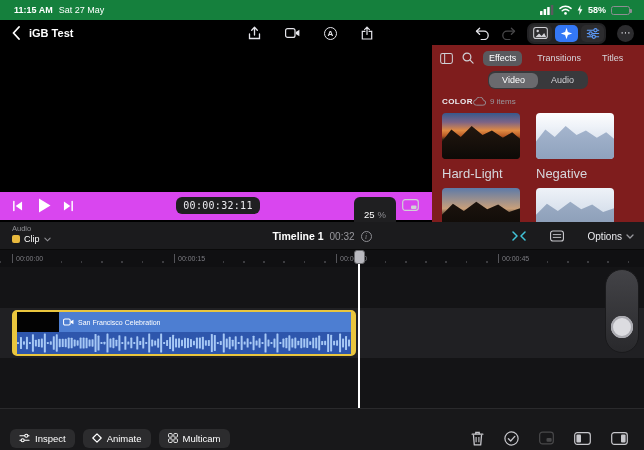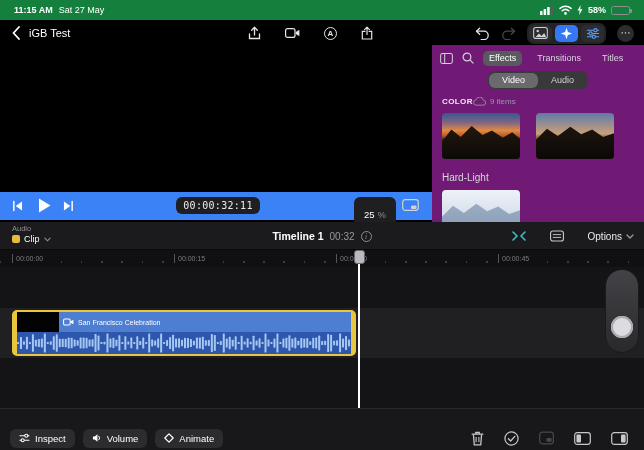--- a/index.html
+++ b/index.html
@@ -16,39 +16,39 @@
   .sb-date{font-size:9px;color:#fff}
   .sb-right{display:flex;gap:5px;align-items:center}
   .sb-pct{font-size:9px;font-weight:bold}
   .battery{width:19px;height:9px;border:1px solid #8e8e93;border-radius:2.5px;position:relative;padding:1px}
   .battery-fill{height:100%;width:58%;background:#fff;border-radius:1px}
   .battery-cap{position:absolute;right:-3px;top:2.5px;width:2px;height:4px;background:#8e8e93;border-radius:0 1px 1px 0}
 
   
   .nav-bar{position:absolute;left:0;top:20px;width:644px;height:26px;background:#000;display:flex;align-items:center}
   .nav-left{display:flex;align-items:center;gap:9px;padding-left:12px}
-  .nav-title{font-size:11px;font-weight:normal}
+  .nav-title{font-size:11px;font-weight:bold}
   .nav-center{position:absolute;left:248px;top:0;height:26px;display:flex;align-items:center;gap:24px}
   .nav-right{position:absolute;right:10px;top:0;height:26px;display:flex;align-items:center;gap:11px}
   .icon-btn{display:flex;align-items:center;justify-content:center;cursor:default}
   .circle-a{width:13px;height:13px;border:1.2px solid #e5e5ea;border-radius:50%;display:flex;align-items:center;justify-content:center;font-size:8px;color:#e5e5ea;font-weight:bold}
   .nav-group{display:flex;gap:3px;background:#232325;border-radius:7px;padding:2px}
   .nav-group .gbtn{width:23px;height:17px;border-radius:5px;display:flex;align-items:center;justify-content:center;background:#2c2c2e}
   .nav-group .gbtn.active{background:#3478f6}
   .more-circle{width:17px;height:17px;border-radius:50%;background:#2c2c2e;display:flex;align-items:center;justify-content:center;font-size:10px;color:#e5e5ea;line-height:1}
 
   
-  .transport{position:absolute;left:0;top:192px;width:432px;height:28px;background:#3b82f6}
+  .transport{position:absolute;left:0;top:192px;width:432px;height:28px;background:#d946ef}
   .pill{background:#1f1f21;border-radius:6px;display:flex;align-items:center;justify-content:center}
   .timecode{left:176px;top:5px;width:84px;height:17px;font-family:"DejaVu Sans Mono",monospace;font-size:10px;color:#ececf0;letter-spacing:.3px}
   .zoom{left:354px;top:5px;width:42px;height:35px;gap:3px;font-size:9.5px}
   .zoom .unit{color:#8e8e93}
 
   
-  .browser{position:absolute;left:432px;top:45px;width:212px;height:177px;background:#701a75;overflow:hidden}
+  .browser{position:absolute;left:432px;top:45px;width:212px;height:177px;background:#7f1d1d;overflow:hidden}
   .b-row1{position:absolute;left:0;top:4px;width:212px;height:18px;display:flex;align-items:center;gap:9px;padding:0 8px;white-space:nowrap}
   .tabs{display:flex;align-items:center;gap:9px}
   .tab{font-size:9px;color:#d6d6db;padding:2.5px 6px;border-radius:5px}
   .tab.selected{background:#5a5a5e;color:#fff}
   .seg-wrap{position:absolute;left:0;top:26px;width:212px;display:flex;justify-content:center}
   .seg{display:flex;background:#39393c;border-radius:7px;padding:1.5px;height:18px}
   .seg-item{font-size:9px;color:#d1d1d6;padding:4px 13px;border-radius:6px;display:flex;align-items:center}
   .seg-item.selected{background:#6a6a6e;color:#fff}
   .b-row3{position:absolute;left:0;top:52px;width:212px;display:flex;align-items:center;padding:0 10px}
   .section-title{font-size:8px;color:#ebebf0;font-weight:bold;letter-spacing:.4px}
@@ -57,21 +57,21 @@
   .thumb{width:78px;height:46px;border-radius:4px;position:relative;overflow:hidden}
   .mtn{position:absolute;left:0;top:0;right:0;bottom:0}
   .hard-light{background:linear-gradient(180deg,#37598c 0%,#7d6486 20%,#e08a42 38%,#b85a24 50%,#3a2414 58%,#12100c 100%)}
   .hard-light .mtn{background:linear-gradient(180deg,#2a1c12,#0d0a07);clip-path:polygon(0 62%,12% 36%,24% 52%,38% 28%,52% 48%,64% 38%,78% 54%,90% 42%,100% 56%,100% 100%,0 100%)}
   .negative{background:linear-gradient(180deg,#fdfdfe 0%,#eef2f8 30%,#dfe6f0 55%,#c8d3e2 100%)}
   .negative .mtn{background:linear-gradient(180deg,#aebdd4,#8fa2bd);clip-path:polygon(0 62%,12% 36%,24% 52%,38% 28%,52% 48%,64% 38%,78% 54%,90% 42%,100% 56%,100% 100%,0 100%)}
   .t3{background:linear-gradient(180deg,#5d7aa8 0%,#c9a07a 45%,#4a3726 60%,#1c140d 100%)}
   .t3 .mtn{background:linear-gradient(180deg,#231811,#0c0906);clip-path:polygon(0 58%,14% 34%,28% 50%,44% 30%,58% 46%,72% 36%,86% 52%,100% 44%,100% 100%,0 100%)}
   .t4{background:linear-gradient(180deg,#eef2f8 0%,#d6dfeb 55%,#b9c6d8 100%)}
   .t4 .mtn{background:linear-gradient(180deg,#a3b4cb,#8799b4);clip-path:polygon(0 58%,14% 34%,28% 50%,44% 30%,58% 46%,72% 36%,86% 52%,100% 44%,100% 100%,0 100%)}
-  .thumb-label{font-size:10px;color:#d6d6db;margin-top:13px;display:block}
+  .thumb-label{font-size:13px;color:#d6d6db;margin-top:7px;display:block}
 
   
   .tl-header{position:absolute;left:0;top:222px;width:644px;height:28px;background:#1b1b1d;border-bottom:1px solid #0a0a0a}
   .sel-label{position:absolute;left:12px;top:2px;font-size:7.5px;color:#8e8e93}
   .clip-menu{position:absolute;left:12px;top:12px;display:flex;align-items:center;gap:4px}
   .clip-chip{width:8px;height:8px;border-radius:2px;background:#e8b93e}
   .clip-menu-label{font-size:9px;color:#fff}
   .tl-center{position:absolute;left:0;top:0;width:644px;height:28px;display:flex;align-items:center;justify-content:center;gap:6px;pointer-events:none}
   .tl-title{font-size:10.5px;font-weight:bold}
   .tl-duration{font-size:10px;color:#98989d}
@@ -272,20 +272,26 @@
       </svg>
       <span>9 items</span>
     </span>
   </div>
   <div class="grid">
     <div>
       <div class="thumb hard-light">
           <div class="mtn"></div>
         </div>
       <span class="thumb-label">Hard-Light</span>
+    </div>
+    <div>
+      <div class="thumb negative">
+          <div class="mtn"></div>
+        </div>
+      <span class="thumb-label">Negative</span>
     </div>
     <div>
       <div class="thumb t3">
           <div class="mtn"></div>
         </div>
     </div>
     <div>
       <div class="thumb t4">
           <div class="mtn"></div>
         </div>
@@ -477,31 +483,33 @@
   <div class="bb-left">
     <button class="bb-btn">
       <svg width="11" height="10" viewBox="0 0 12 11">
           <path d="M1 3 H11 M1 8 H11" stroke="#fff" stroke-width="1.2" stroke-linecap="round"></path>
           <circle cx="8" cy="3" r="1.7" fill="#2c2c2e" stroke="#fff" stroke-width="1.2"></circle>
           <circle cx="4" cy="8" r="1.7" fill="#2c2c2e" stroke="#fff" stroke-width="1.2"></circle>
         </svg>
       <span>Inspect</span>
     </button>
     <button class="bb-btn">
-      <svg width="10" height="10" viewBox="0 0 11 10">
-          <path d="M1 3.4 H3 L6 0.8 V9.2 L3 6.6 H1 Z" fill="#fff"></path>
-          <path d="M7.6 3 a3 3 0 0 1 0 4" stroke="#fff" stroke-width="1.1" fill="none" stroke-linecap="round"></path>
-        </svg>
-      <span>Volume</span>
+      <svg width="10" height="10" viewBox="0 0 10 10">
+          <path d="M5 0.8 L9.2 5 L5 9.2 L0.8 5 Z" stroke="#fff" stroke-width="1.2" fill="none" stroke-linejoin="round"></path>
+        </svg>
+      <span>Animate</span>
     </button>
     <button class="bb-btn">
-      <svg width="10" height="10" viewBox="0 0 10 10">
-          <path d="M5 0.8 L9.2 5 L5 9.2 L0.8 5 Z" stroke="#fff" stroke-width="1.2" fill="none" stroke-linejoin="round"></path>
-        </svg>
-      <span>Animate</span>
+      <svg width="10" height="10" viewBox="0 0 11 11">
+          <rect x="0.6" y="0.6" width="4" height="4" rx="1" stroke="#fff" stroke-width="1" fill="none"></rect>
+          <rect x="6.4" y="0.6" width="4" height="4" rx="1" stroke="#fff" stroke-width="1" fill="none"></rect>
+          <rect x="0.6" y="6.4" width="4" height="4" rx="1" stroke="#fff" stroke-width="1" fill="none"></rect>
+          <rect x="6.4" y="6.4" width="4" height="4" rx="1" stroke="#fff" stroke-width="1" fill="none"></rect>
+        </svg>
+      <span>Multicam</span>
     </button>
   </div>
   <div class="bb-right">
     <span class="icon-btn">
       <svg width="13" height="15" viewBox="0 0 12 14">
           <path d="M1 3 H11" stroke="#c7c7cc" stroke-width="1.2" stroke-linecap="round"></path>
           <path d="M4.4 3 V1.4 H7.6 V3" stroke="#c7c7cc" stroke-width="1.2" fill="none"></path>
           <path d="M2.2 3.4 L3 13 H9 L9.8 3.4" stroke="#c7c7cc" stroke-width="1.2" fill="none" stroke-linejoin="round"></path>
           <path d="M4.7 5.6 V10.6 M7.3 5.6 V10.6" stroke="#c7c7cc" stroke-width="1"></path>
         </svg>

